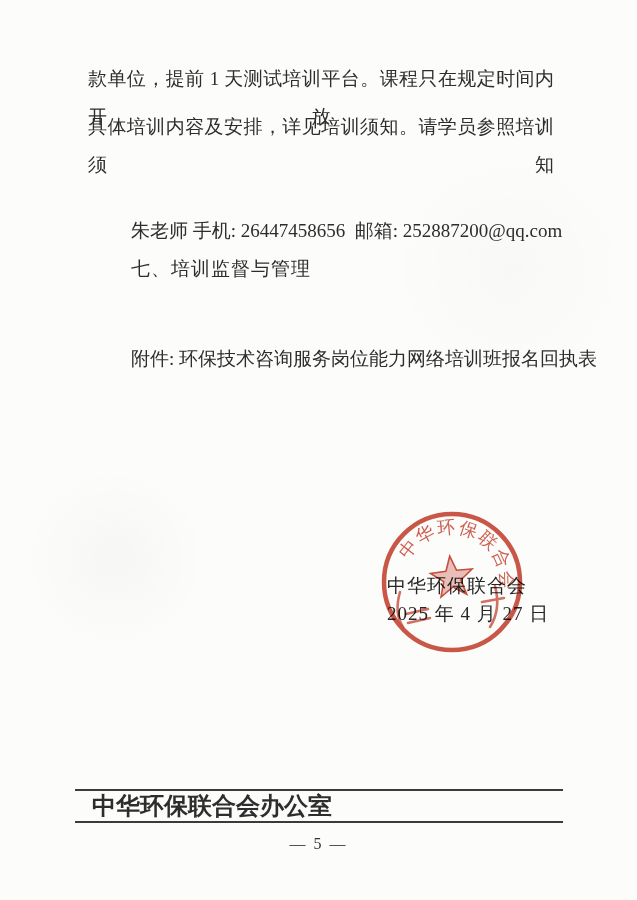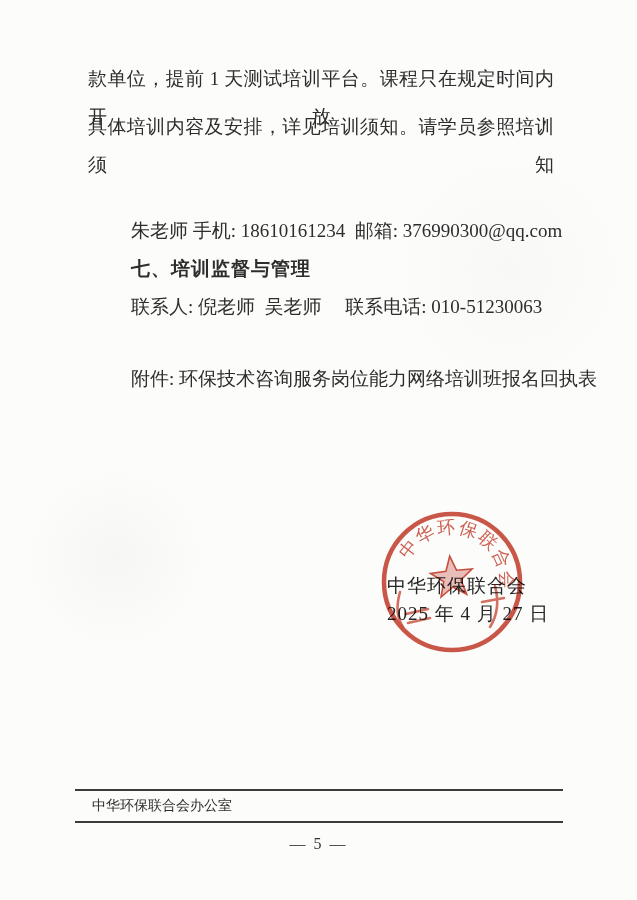--- a/index.html
+++ b/index.html
@@ -27,21 +27,21 @@
     font-size:19px;
     white-space:pre;
     color:#2d2d2d;
   }
   .just{
     white-space:normal;
     text-align:justify;
     text-align-last:justify;
   }
   .indent{ left:131px; width:423px; }
-  .bold-head{ font-weight:bold; letter-spacing:1px; }
+  .bold-head{ font-weight:normal; letter-spacing:1px; }
   .sig-text{
     position:absolute;
     font-size:19px;
     letter-spacing:1px;
     white-space:pre;
     color:#262626;
   }
   .seal{
     position:absolute;
     left:376px; top:506px;
@@ -52,46 +52,46 @@
     position:absolute;
     left:75px; top:789px;
     width:488px; height:34px;
     border-top:2px solid #3b3b3b;
     border-bottom:2px solid #3b3b3b;
     display:flex;
     align-items:center;
     justify-content:space-between;
     padding:8px 17px;
     box-sizing:border-box;
-    font-size:14px;
+    font-size:24px;
     white-space:pre;
+    font-weight:bold;
   }
   .page-num{
     position:absolute;
     left:0; top:835px;
     width:637px;
     text-align:center;
     font-size:16px;
     letter-spacing:2px;
     color:#333;
   }
 </style>
 </head>
 <body>
 
 <div class="page">
 
   <div class="line just" style="top:60px">款单位，提前 1 天测试培训平台。课程只在规定时间内开放，</div>
   <div class="line just" style="top:108px">具体培训内容及安排，详见培训须知。请学员参照培训须知</div>
 
-  <div class="line indent" style="top:212px">朱老师 手机: 18610161234  邮箱: 376990300@qq.com</div>
+  <div class="line indent" style="top:212px">朱老师 手机: 26447458656  邮箱: 252887200@qq.com</div>
   <div class="line indent bold-head" style="top:250px">七、培训监督与管理</div>
-  <div class="line indent" style="top:288px">联系人: 倪老师  吴老师     联系电话: 010-51230063</div>
 
-  <div class="line indent" style="top:360px">附件: 环保技术咨询服务岗位能力网络培训班报名回执表</div>
+  <div class="line indent" style="top:340px">附件: 环保技术咨询服务岗位能力网络培训班报名回执表</div>
 
   <div class="sig-text" style="left:387px; top:573px;">中华环保联合会</div>
   <div class="sig-text" style="left:387px; top:601px;">2025 年 4 月 27 日</div>
 
   <svg class="seal" viewBox="0 0 152 152">
     <g stroke="#c5402f" fill="none" opacity="0.92">
 
       <circle cx="76" cy="76" r="68" stroke-width="4.5" opacity="0.95"></circle>
 
       <g transform="rotate(12 76 76)">

